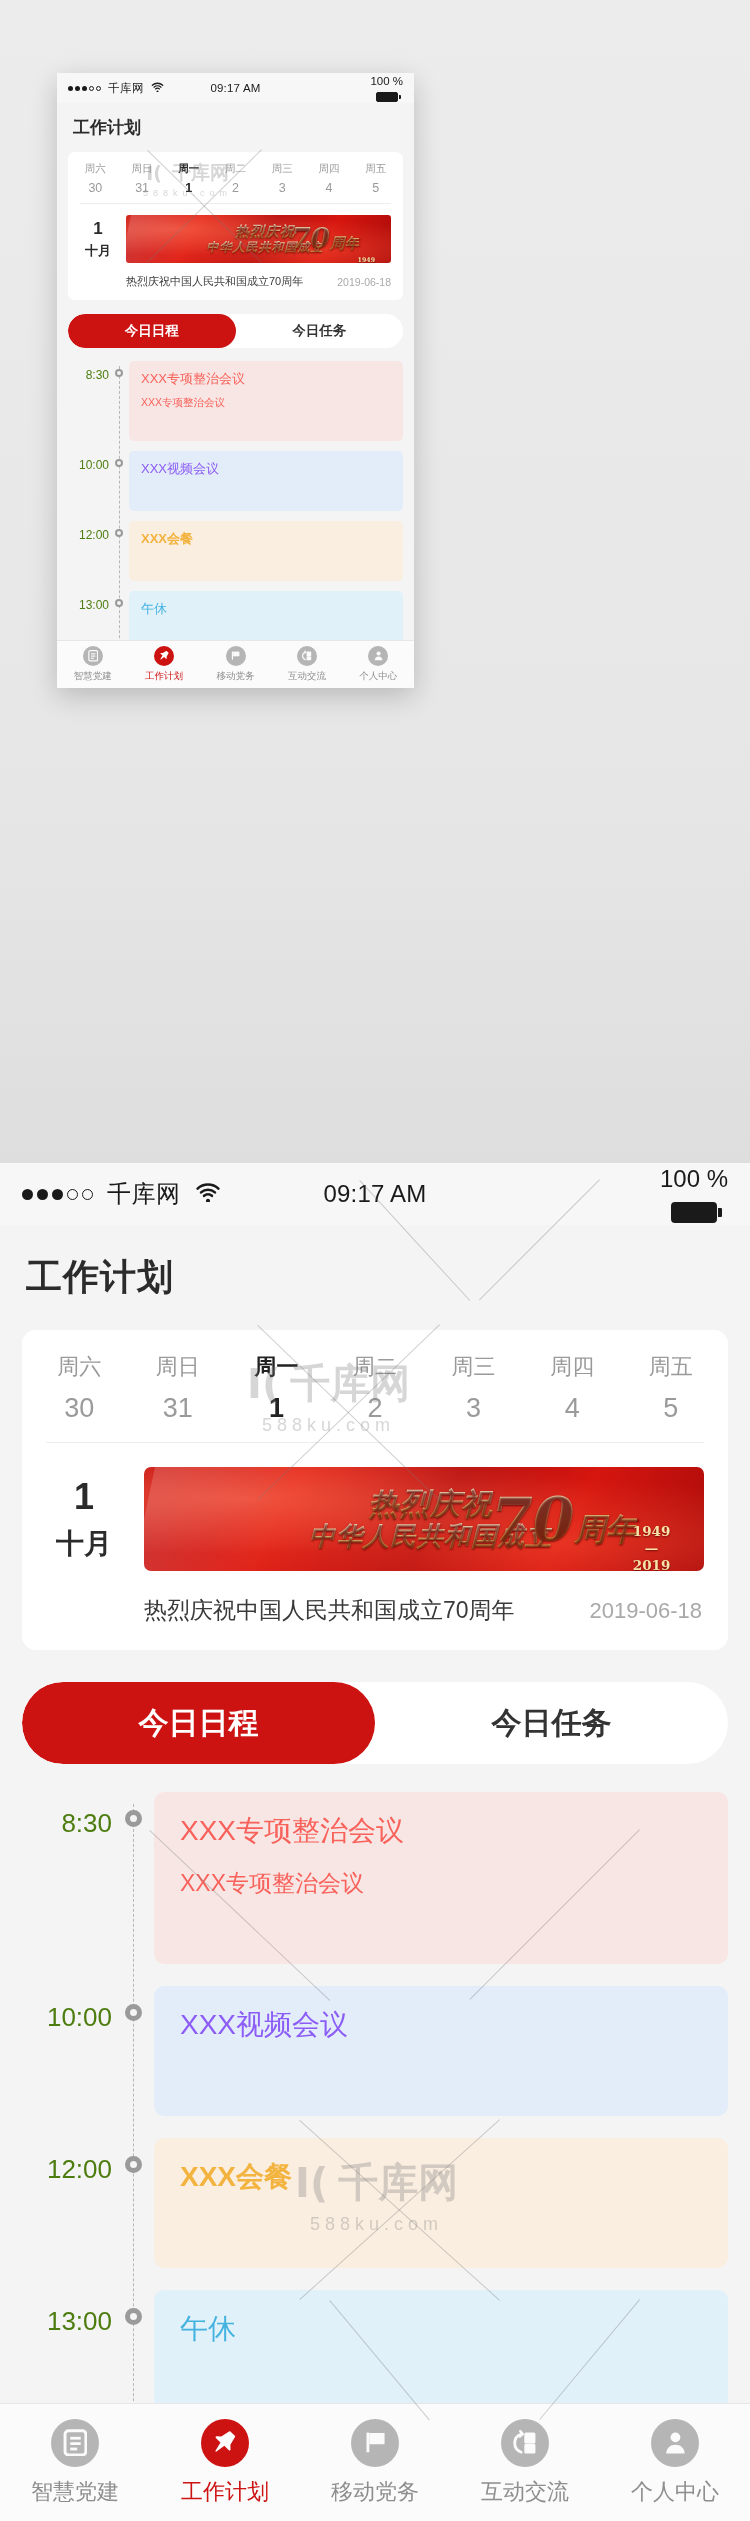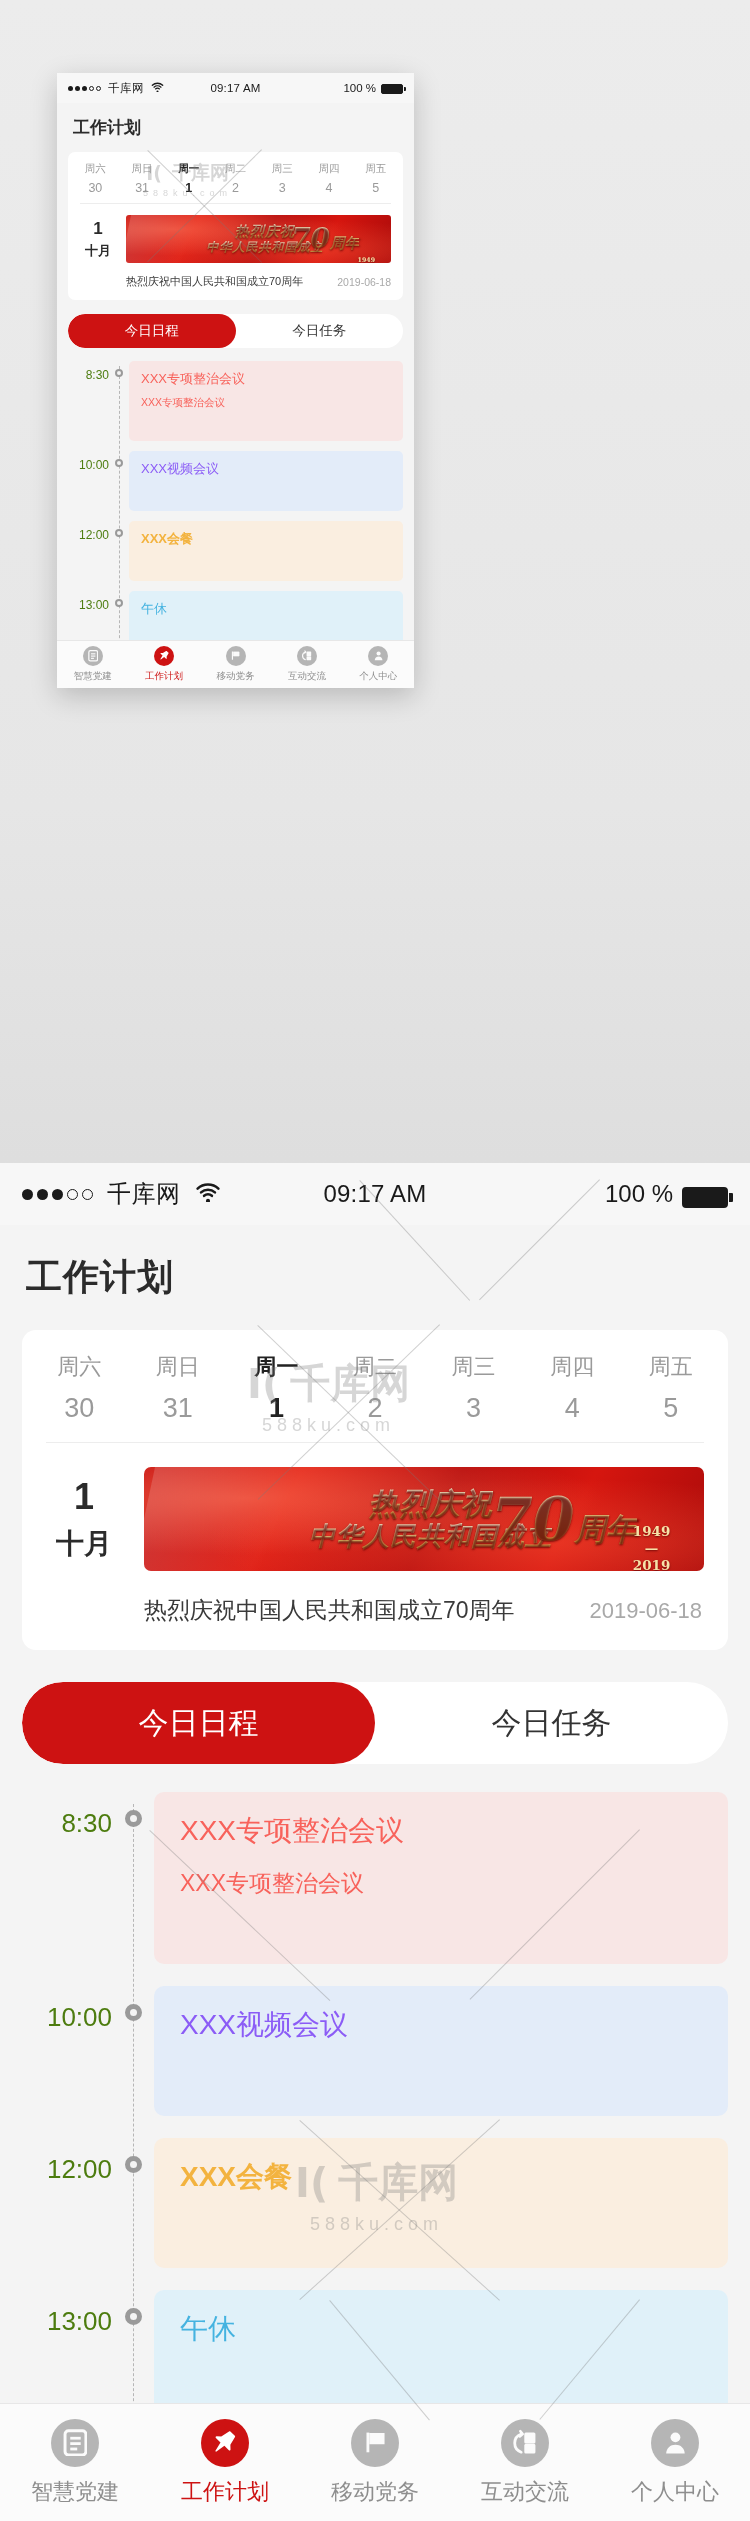--- a/index.html
+++ b/index.html
@@ -52,21 +52,21 @@
   .dot.hollow{ background:transparent; border:1px solid #1a1a1a; }
   .phone-small .dot.hollow{ width:5px; height:5px; }
 
   .carrier{ margin-left:7px; letter-spacing:.5px; }
   .phone-large .carrier{ margin-left:14px; }
 
   .wifi{ margin-left:7px; display:inline-block; }
   .phone-large .wifi{ margin-left:14px; }
 
   .sb-time{ position:absolute; left:0; right:0; text-align:center; pointer-events:none; letter-spacing:.2px;}
-  .sb-right{ margin-left:auto; display:flex; align-items:flex-end; gap:5px; }
+  .sb-right{ margin-left:auto; display:flex; align-items:center; gap:5px;flex-direction:column; }
   .phone-large .sb-right{ gap:9px; }
   .batt{
     position:relative; border:1.3px solid #1a1a1a; border-radius:2px;
     background:#1a1a1a;
   }
   .phone-small .batt{ width:22px; height:10px; }
   .phone-large .batt{ width:46px; height:21px; border-width:2.5px; border-radius:4px;}
   .batt:after{
     content:""; position:absolute; background:#1a1a1a; border-radius:0 1px 1px 0;
   }
@@ -168,21 +168,21 @@
   .phone-large .banner-caption{ padding:16px 26px 24px 122px; }
   .cap-text{ color:#3a3a3a; }
   .cap-date{ margin-left:auto; color:#a9a9a9; }
   .phone-small .cap-text{ font-size:11px; }
   .phone-small .cap-date{ font-size:10.5px; }
   .phone-large .cap-text{ font-size:23px; }
   .phone-large .cap-date{ font-size:22px; }
 
   
   .seg{
-    display:flex; background:#ffffff; flex:0 0 auto; overflow:hidden;
+    display:flex; background:#ffffff; flex:0 0 auto; overflow:hidden;font-weight:bold;
   }
   .phone-small .seg{ margin:14px 11px 0; border-radius:20px; height:34px; }
   .phone-large .seg{ margin:32px 22px 0; border-radius:44px; height:82px; }
   .seg-item{
     flex:1; display:flex; align-items:center; justify-content:center;
     color:#333;
   }
   .phone-small .seg-item{ font-size:13.5px; border-radius:20px; }
   .phone-large .seg-item{ font-size:30px; border-radius:44px; }
   .seg-item.active{ background:#cd1212; color:#fff; }

